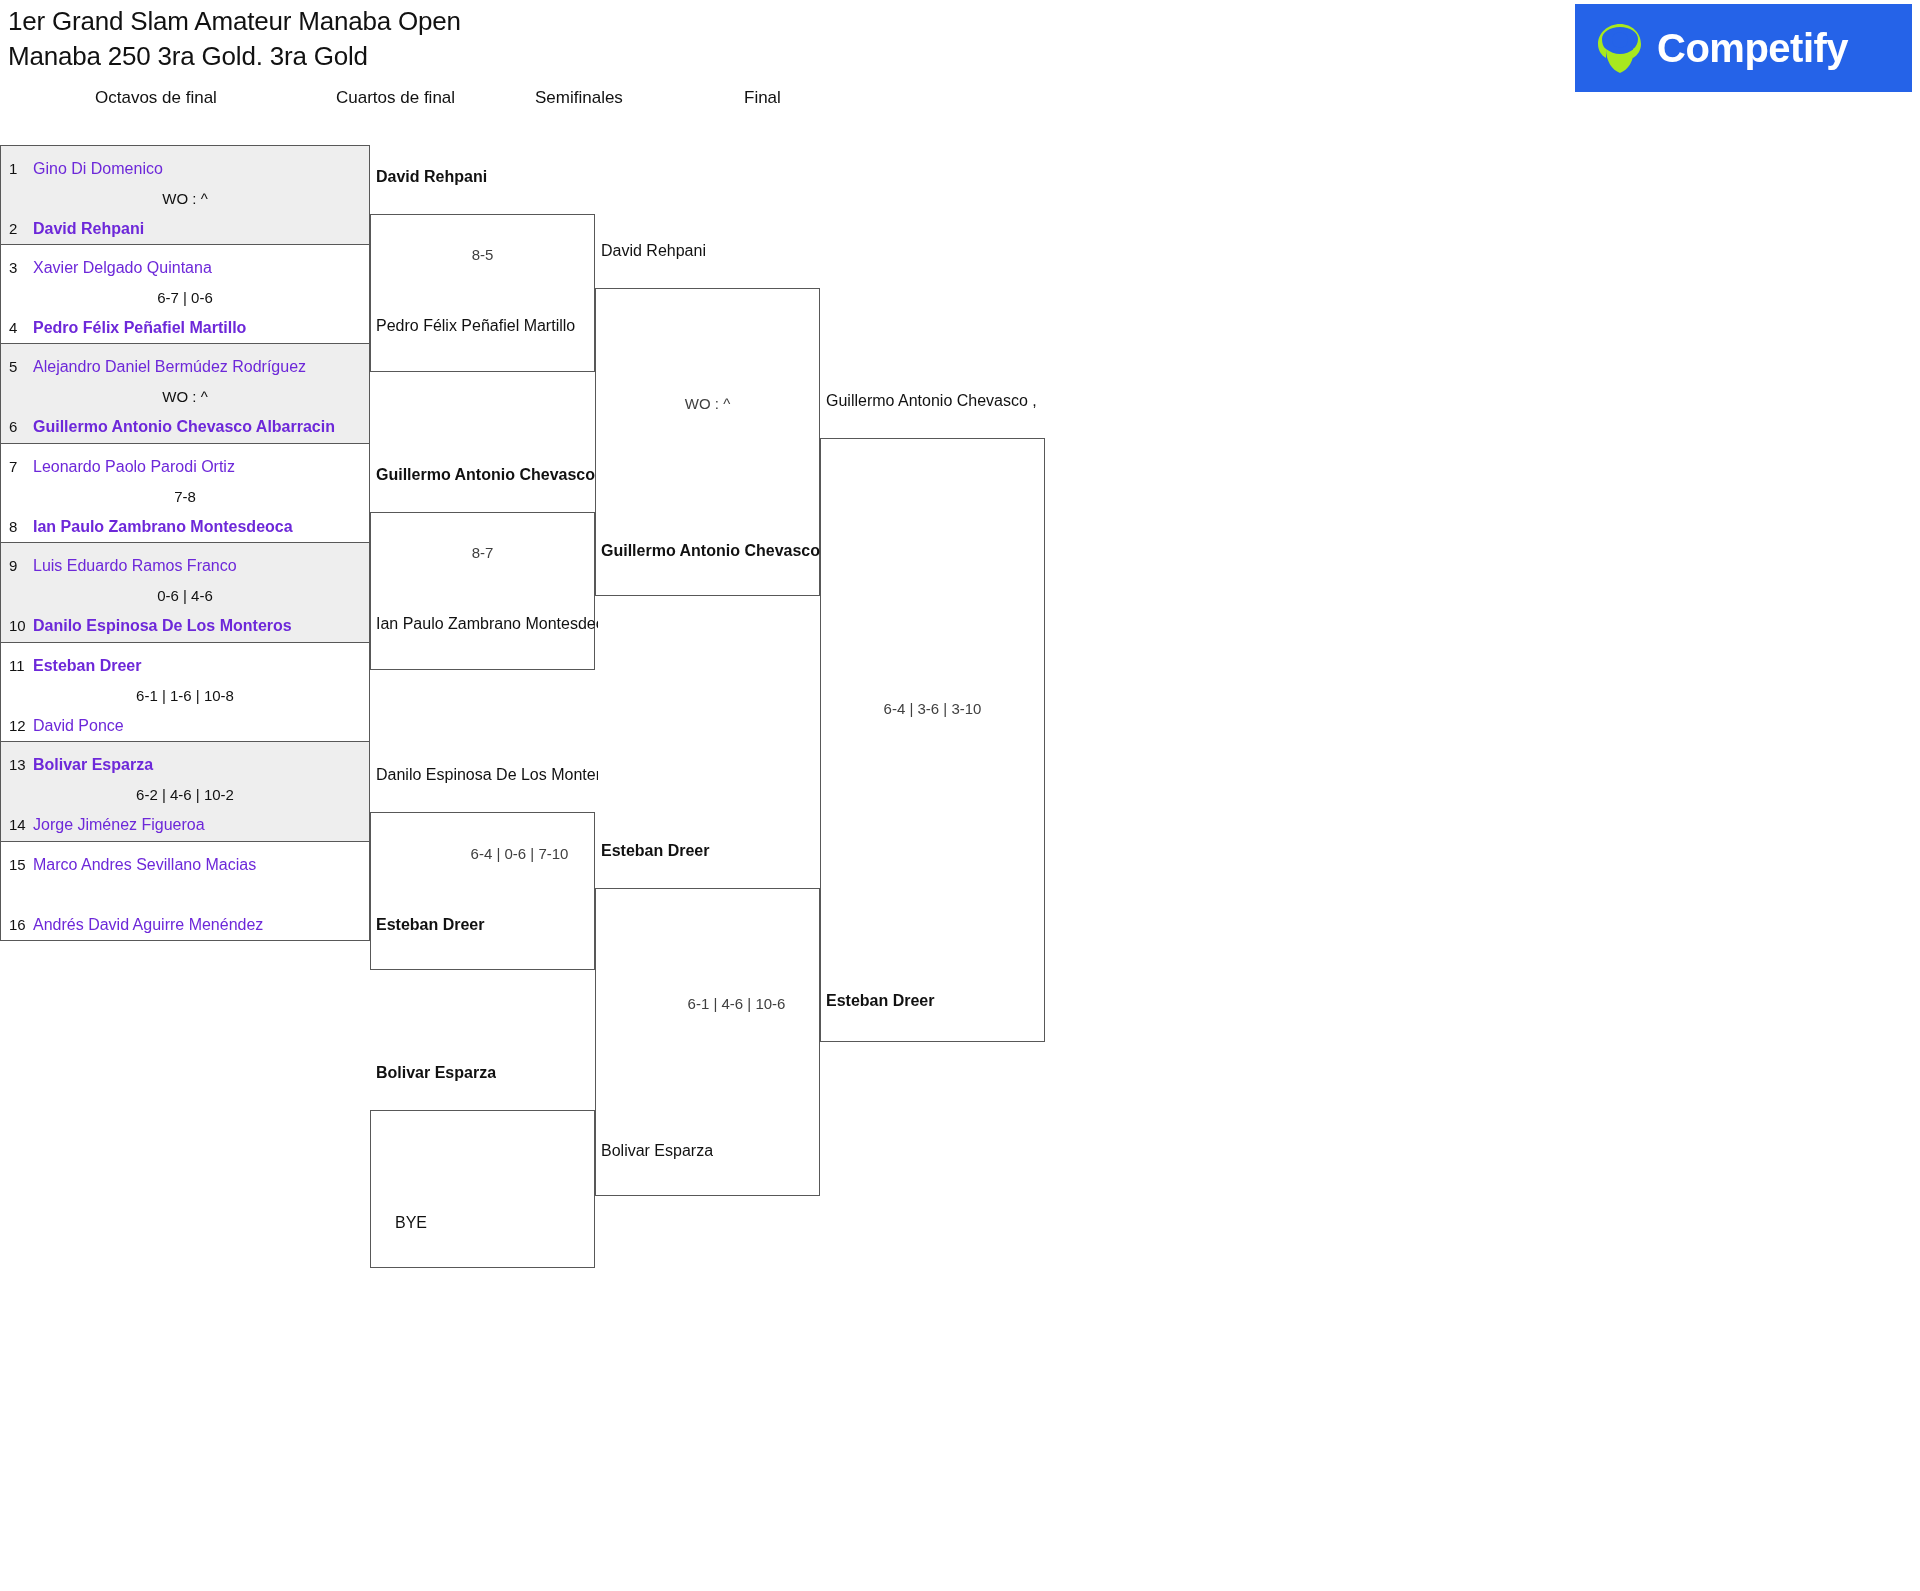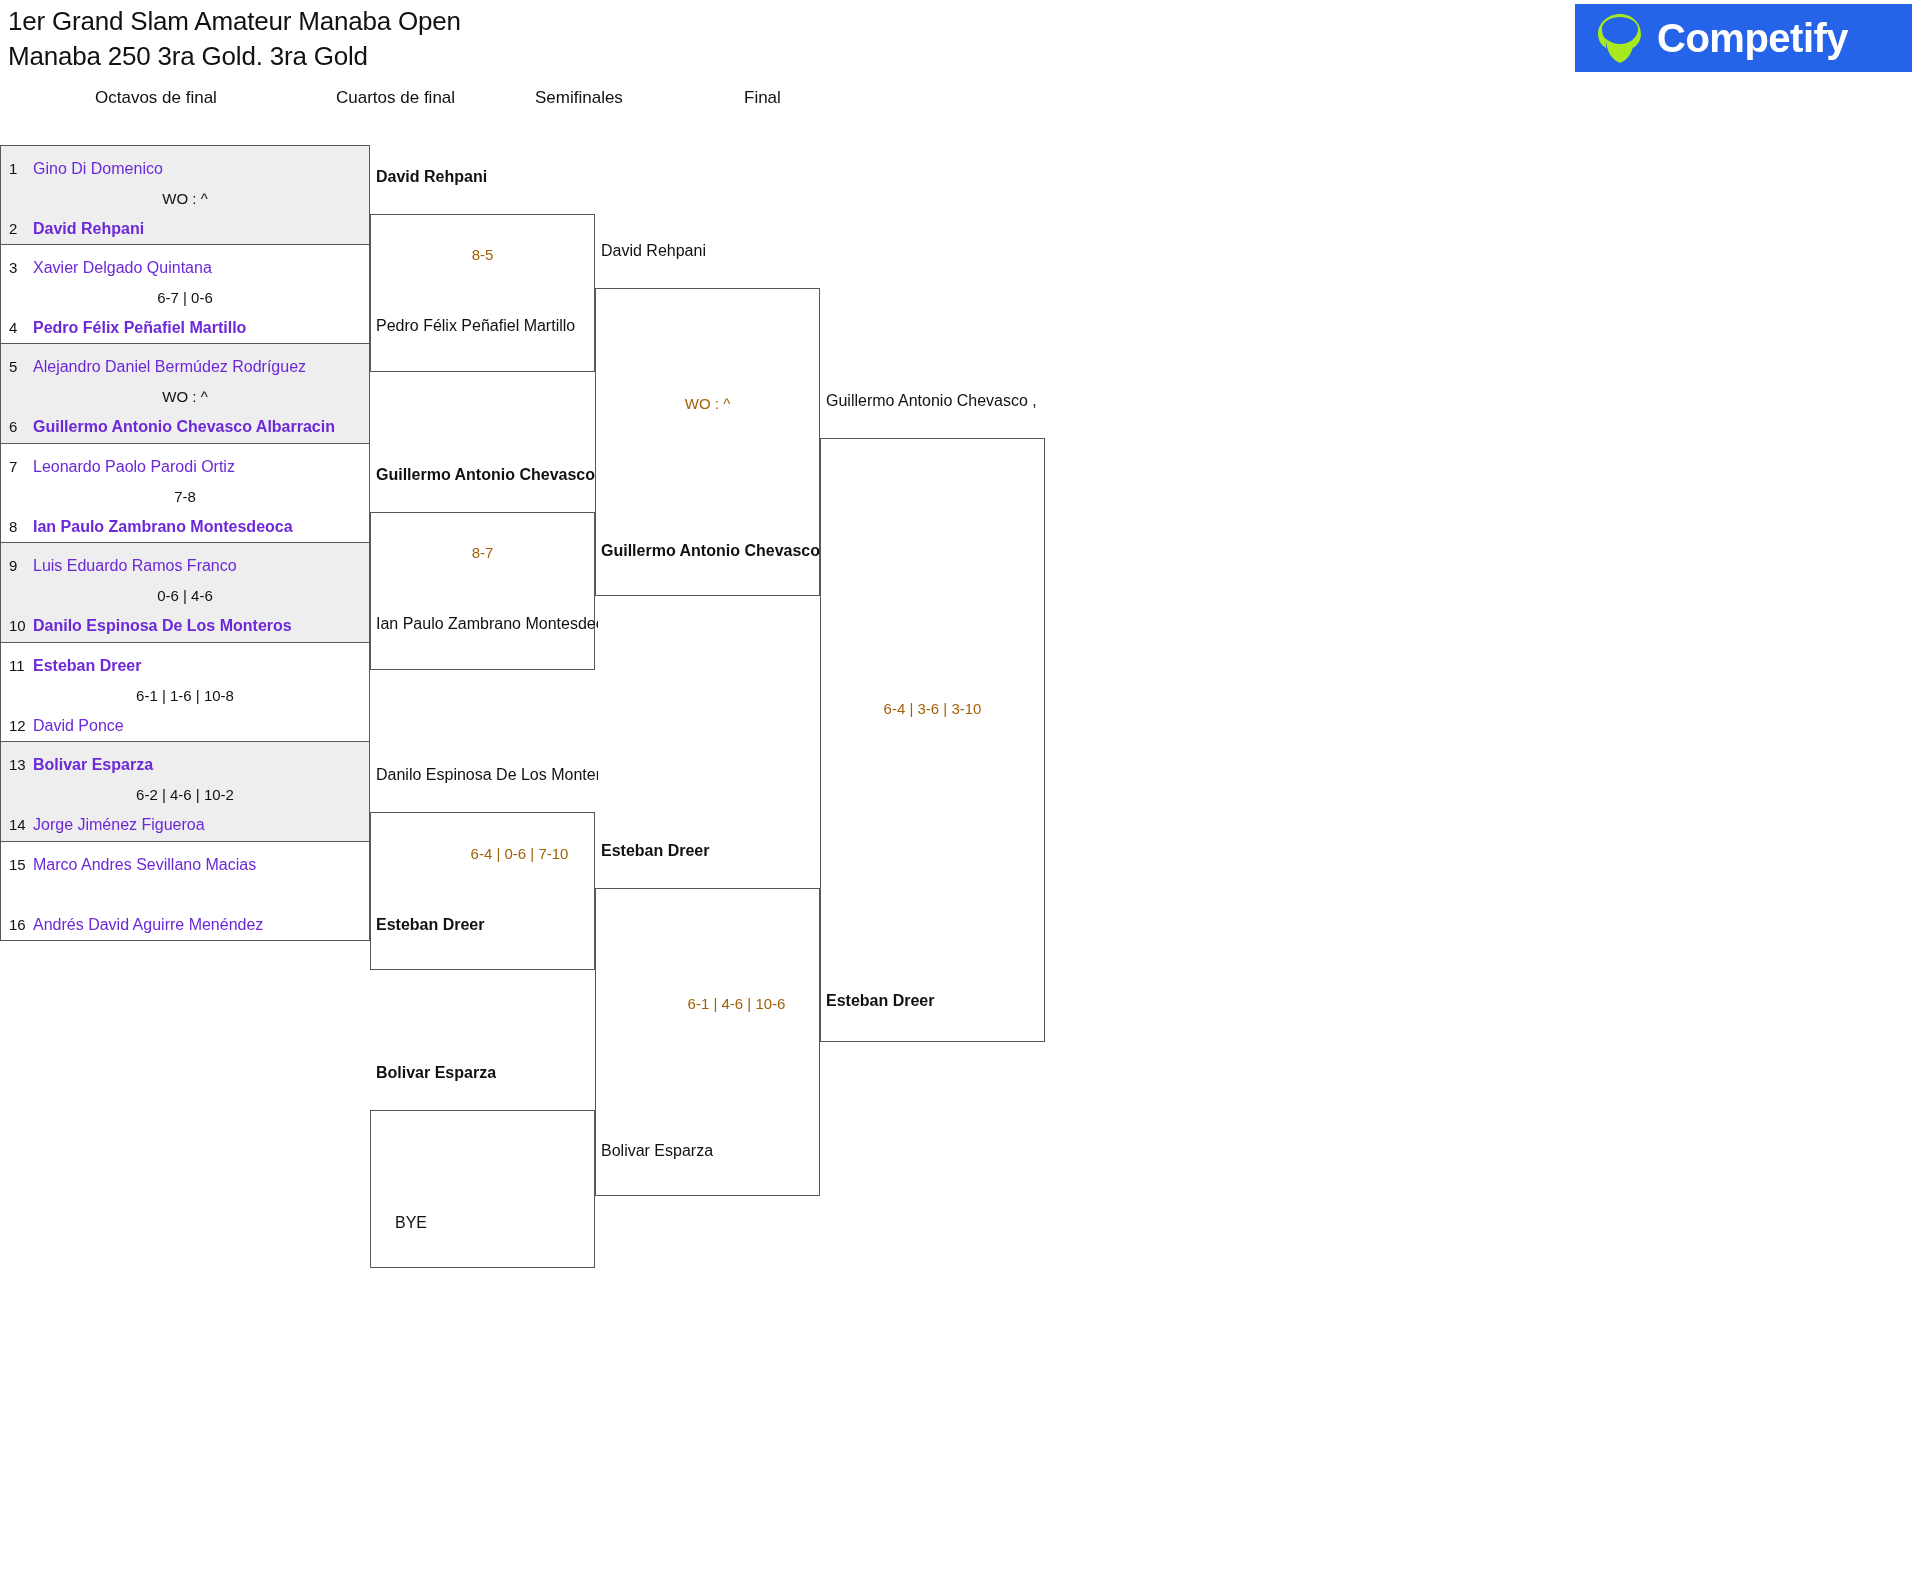--- a/index.html
+++ b/index.html
@@ -25,21 +25,21 @@
     font-weight: 400;
     line-height: 1.33;
     letter-spacing: -0.2px;
     white-space: pre-line;
   }
   #brand-logo {
     position: absolute;
     left: 1575px;
     top: 4px;
     width: 337px;
-    height: 68px;
+    height: 88px;
     background: #2563e8;
     display: flex;
     align-items: center;
     padding-left: 18px;
     box-sizing: border-box;
   }
   #brand-logo .mark {
     width: 54px;
     height: 54px;
     flex: 0 0 54px;
@@ -118,21 +118,21 @@
     position: absolute;
     font-size: 16px;
     color: #111111;
     white-space: nowrap;
     overflow: hidden;
   }
   .slot-label.winner { font-weight: 700; }
   .score-label {
     position: absolute;
     font-size: 15px;
-    color: #a16207;
+    color: #404040;
     white-space: nowrap;
     text-align: center;
   }
 </style>
 </head>
 <body>
 
 <div id="tournament-title">1er Grand Slam Amateur Manaba Open
 Manaba 250 3ra Gold. 3ra Gold</div>
 

